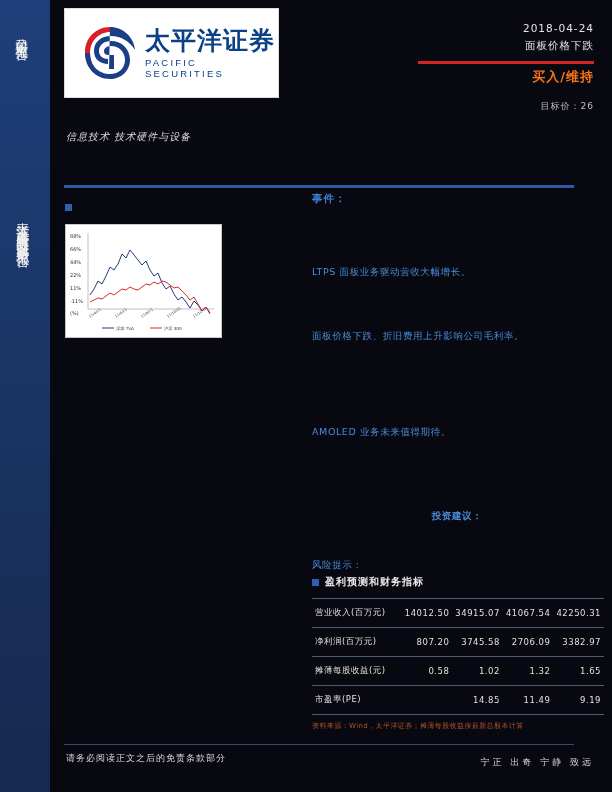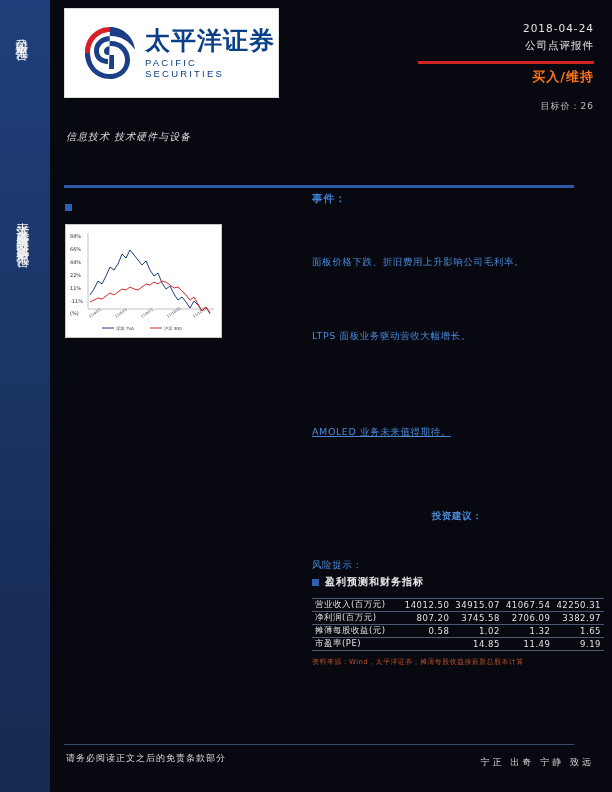--- a/index.html
+++ b/index.html
@@ -99,35 +99,35 @@
 
   .col-right{position:absolute;left:262px;top:0;width:290px;}
   .evt-title{
     font-size:10.5px;color:#3e7fd1;font-weight:bold;letter-spacing:1px;
   }
   .para{
     font-size:9.5px;color:#4a8ad8;line-height:1.7;letter-spacing:.6px;
   }
   .p1{margin-top:58px;}
   .p2{margin-top:48px;}
-  .p3{margin-top:80px;text-decoration:underline;}
+  .p3{margin-top:80px;}
   .p4{margin-top:68px;font-weight:bold;text-align:center;}
   .p5{margin-top:32px;font-weight:normal;}
 
   
   .tbl-wrap{position:absolute;left:262px;top:383px;width:292px;}
   .tbl-head{font-size:10px;color:#e9e9e9;font-weight:bold;letter-spacing:1px;}
   .tbl-head .sq{margin-right:6px;}
   table{
     border-collapse:collapse;margin-top:9px;width:292px;
     font-size:8.5px;color:#e0e0e0;
   }
   td{
     border-top:1px solid #4d5a73;border-bottom:1px solid #4d5a73;
-    padding:0 3px;letter-spacing:.5px;
+    padding:8px 3px;letter-spacing:.5px;
   }
   td.lbl{text-align:left;width:108px;}
   td.num{text-align:right;}
   .src{
     margin-top:6px;font-size:7px;color:#b0522a;letter-spacing:.4px;
   }
 
   
   .footer-rule{
     position:absolute;left:14px;top:744px;width:510px;height:1px;background:#3a4a6b;
@@ -163,21 +163,21 @@
           </svg>
         </div>
         <div class="logo-text">
           <div class="logo-cn">太平洋证券</div>
           <div class="logo-en">PACIFIC SECURITIES</div>
         </div>
       </div>
 
       <div class="hdr-right">
         <div class="hdr-date">2018-04-24</div>
-        <div class="hdr-type">公司点评报件</div>
+        <div class="hdr-type">面板价格下跌</div>
         <div class="hdr-rule"></div>
         <div class="hdr-rating">买入/维持</div>
         <div class="hdr-target">目标价：26</div>
       </div>
 
       <div class="industry">信息技术 技术硬件与设备</div>
     </div>
 
     <div class="hr-blue"></div>
 
@@ -212,22 +212,22 @@
 
           <line x1="36" y1="103" x2="48" y2="103" stroke="#1b3f7a" stroke-width="1"></line>
           <text x="50" y="105" font-size="4.2" fill="#333" font-family="DejaVu Sans">深圳 TSA</text>
           <line x1="84" y1="103" x2="96" y2="103" stroke="#d62b2b" stroke-width="1"></line>
           <text x="98" y="105" font-size="4.2" fill="#333" font-family="DejaVu Sans">沪深 300</text>
         </svg>
       </div>
 
       <div class="col-right">
         <div class="evt-title">事件：</div>
+        <div class="para p1">LTPS 面板业务驱动营收大幅增长。</div>
         <div class="para p2">面板价格下跌、折旧费用上升影响公司毛利率。</div>
-        <div class="para p1">LTPS 面板业务驱动营收大幅增长。</div>
         <div class="para p3">AMOLED 业务未来值得期待。</div>
         <div class="para p4">投资建议：</div>
         <div class="para p5">风险提示：</div>
       </div>
 
       <div class="tbl-wrap">
         <div class="tbl-head">
           <span class="sq"></span><span>盈利预测和财务指标</span>
         </div>
         <table>

